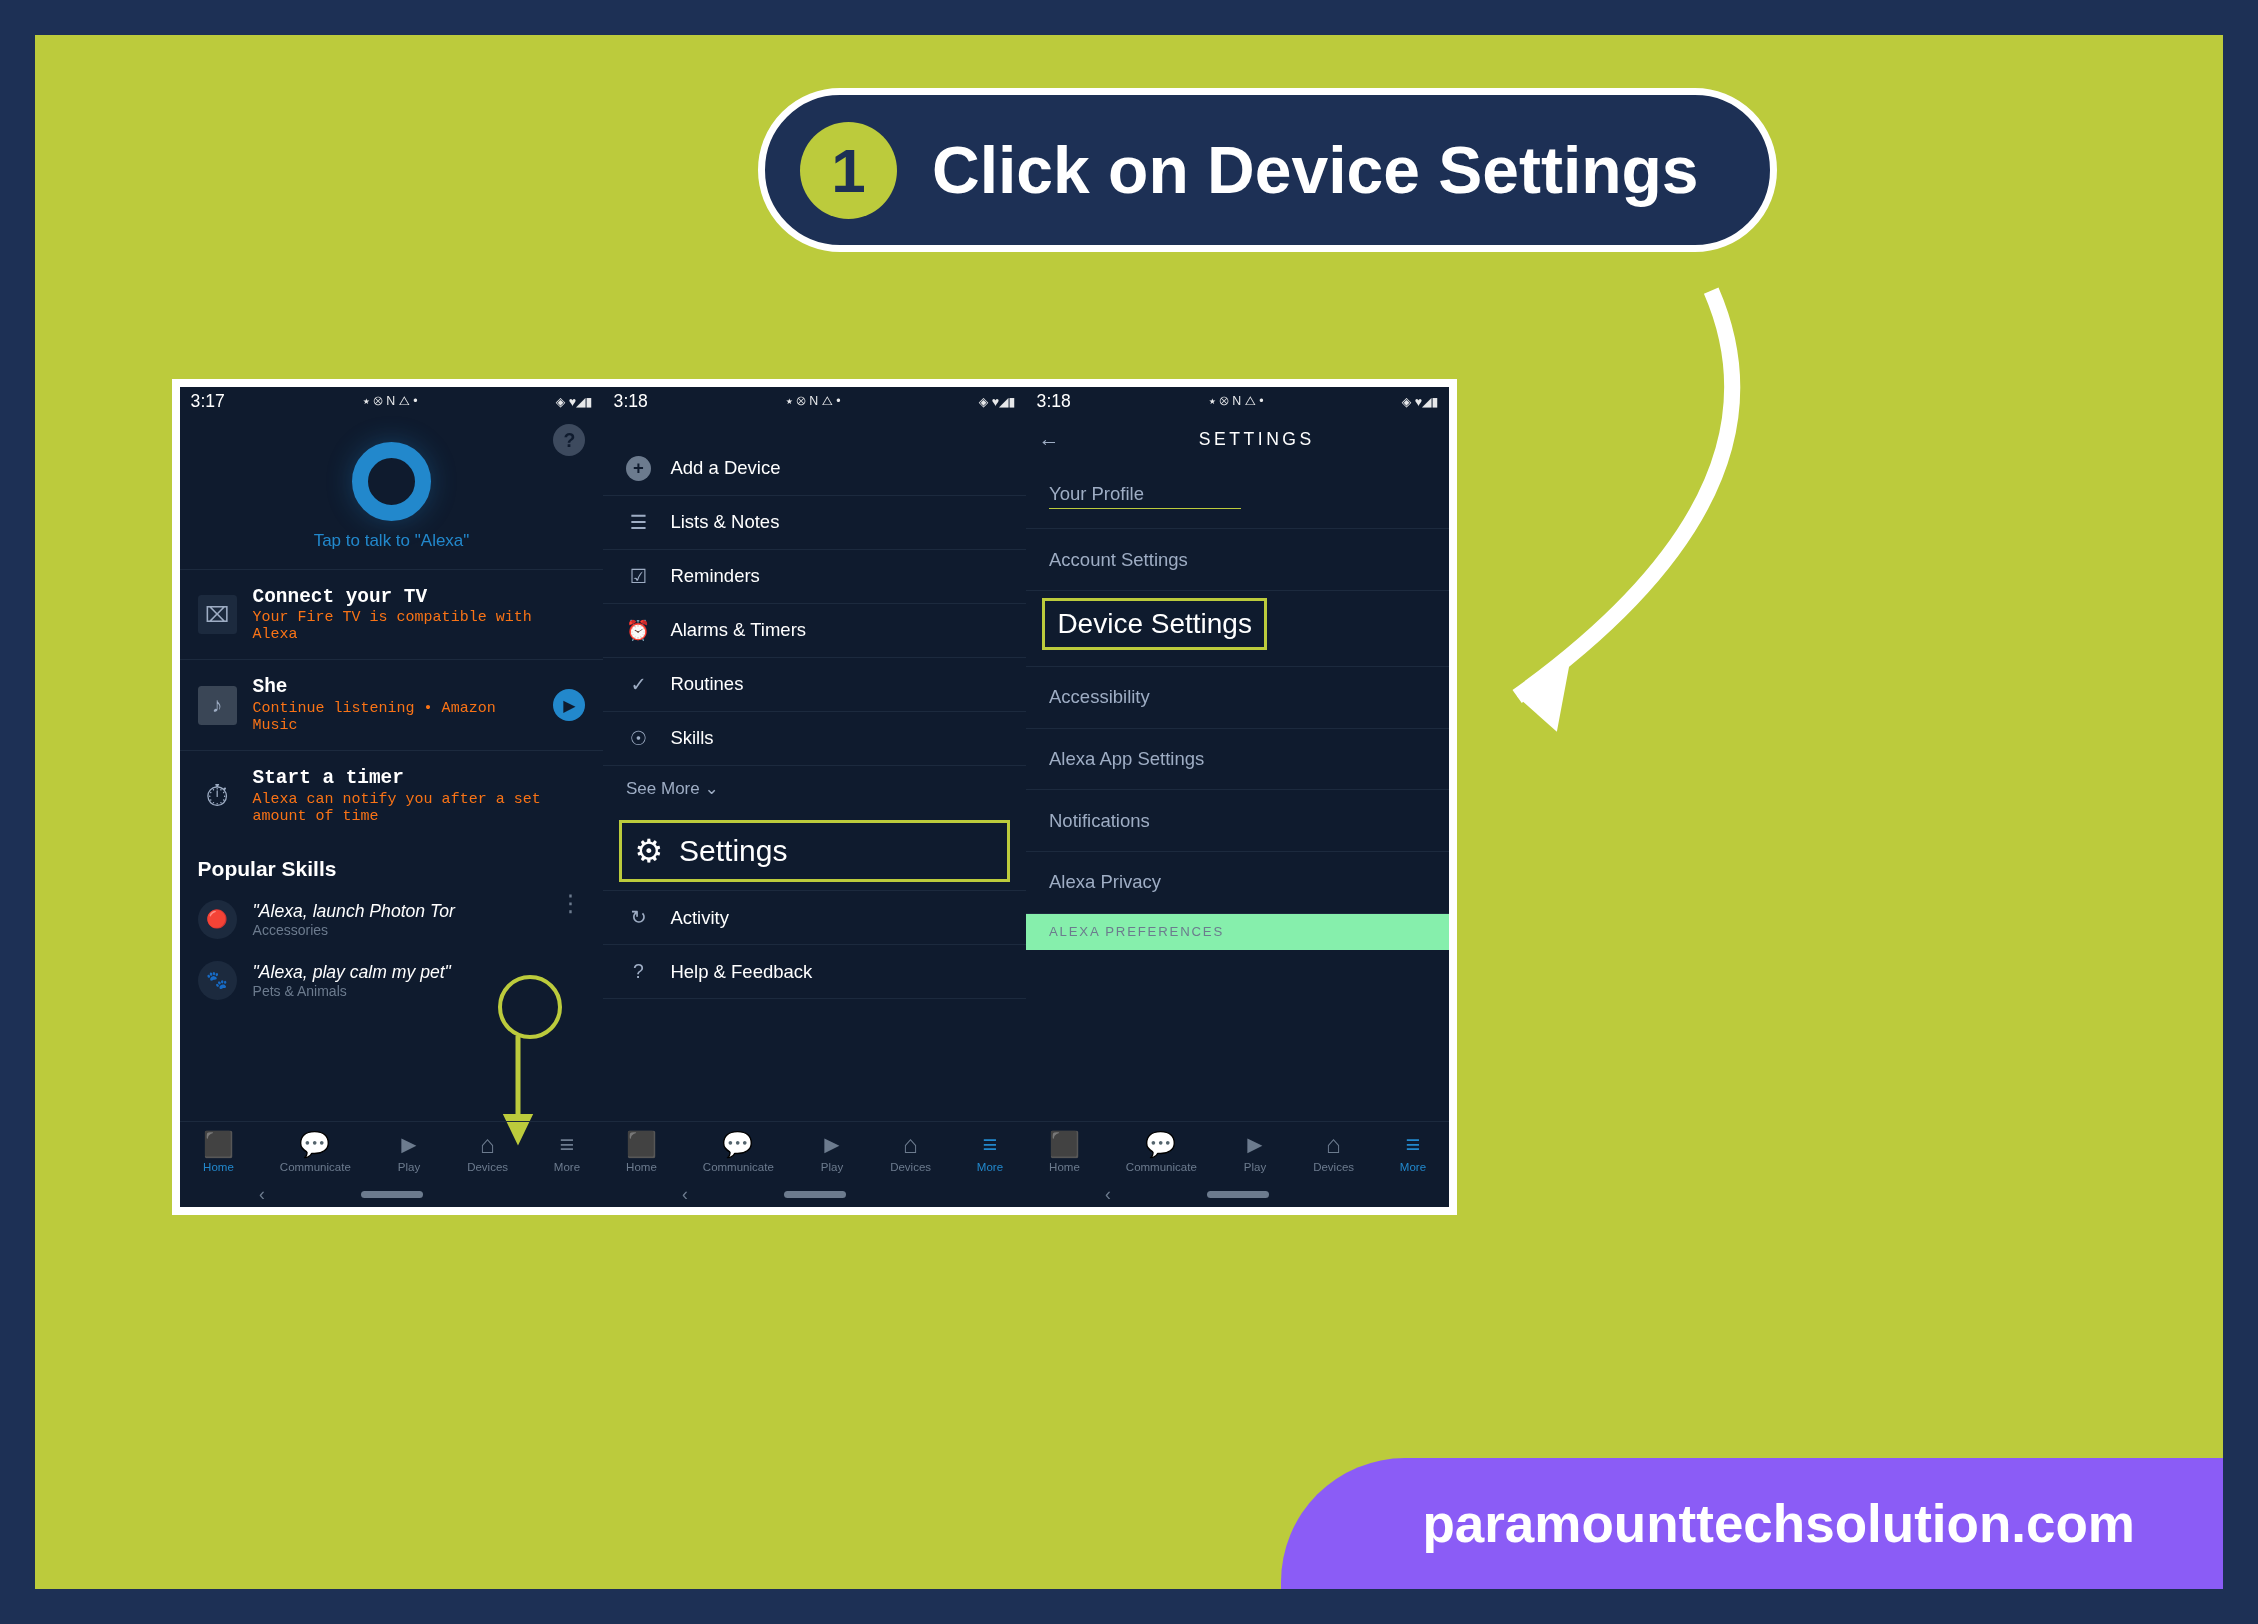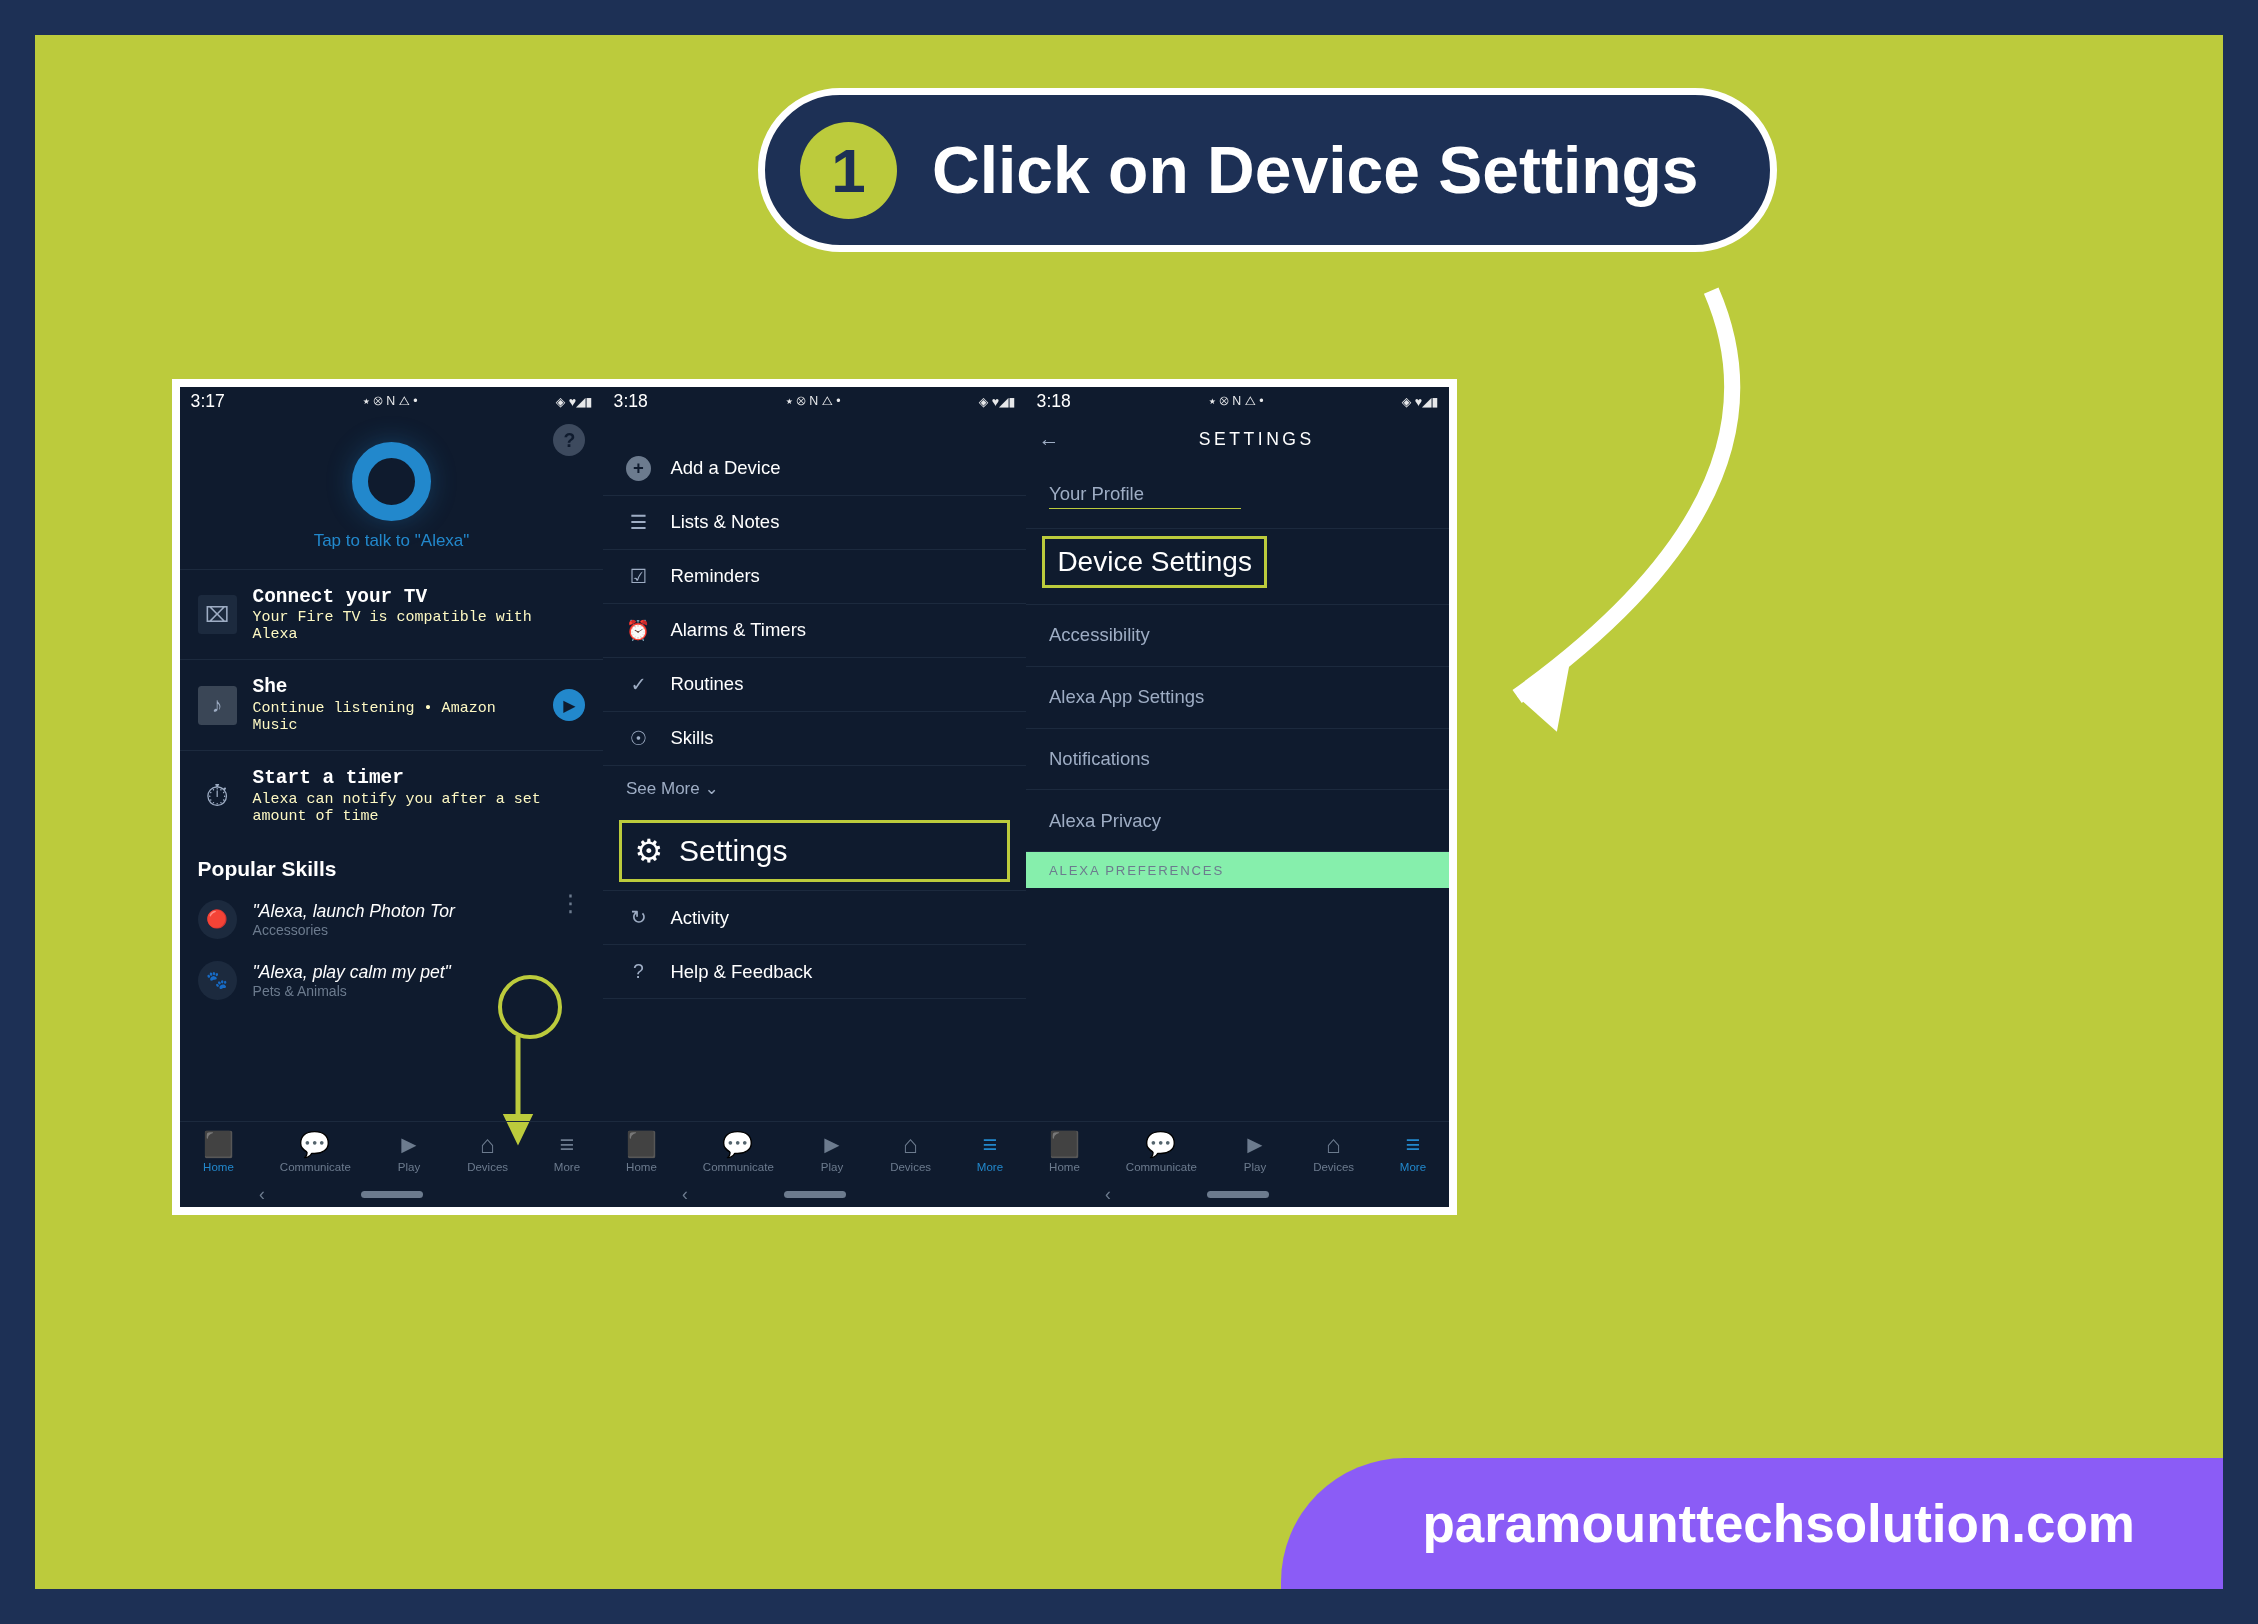--- a/index.html
+++ b/index.html
@@ -122,21 +122,21 @@
   border-radius: 3.5px;
   display: flex;
   align-items: center;
   justify-content: center;
   color: #9eadc4;
   font-size: 21px;
   flex-shrink: 0;
 }
 .card-body { flex: 1; font-family: Liberation Mono, monospace; }
 .card-title { color: #fff; font-size: 19.4px; font-weight: 600; }
-.card-sub { color: #fef9c3; font-size: 15px; margin-top: 1.8px; }
+.card-sub { color: #f97316; font-size: 15px; margin-top: 1.8px; }
 .play-btn {
   width: 32px;
   height: 32px;
   border-radius: 50%;
   background: #2288cc;
   display: flex;
   align-items: center;
   justify-content: center;
   color: #0f1b2e;
   font-size: 16px;
@@ -492,20 +492,21 @@
       <div class="status-bar">
         <span>3:18</span>
         <span class="status-icons">⭑ ⊗ N △ •</span>
         <span class="status-icons">◈ ♥◢▮</span>
       </div>
       <div class="settings-header">
         <span class="back">←</span>
         <span class="title">SETTINGS</span>
       </div>
       <div class="setting-row profile"><span class="underline">Your Profile</span></div>
+      <div class="setting-row">Account Settings</div>
       <div style="padding:0 0 8.8px 0;border-bottom:0.9px solid #1c2a3e">
         <span class="device-settings-highlight">Device Settings</span>
       </div>
       <div class="setting-row">Accessibility</div>
       <div class="setting-row">Alexa App Settings</div>
       <div class="setting-row">Notifications</div>
       <div class="setting-row">Alexa Privacy</div>
       <div class="section-label">ALEXA PREFERENCES</div>
 
       <div class="nav-bar">

